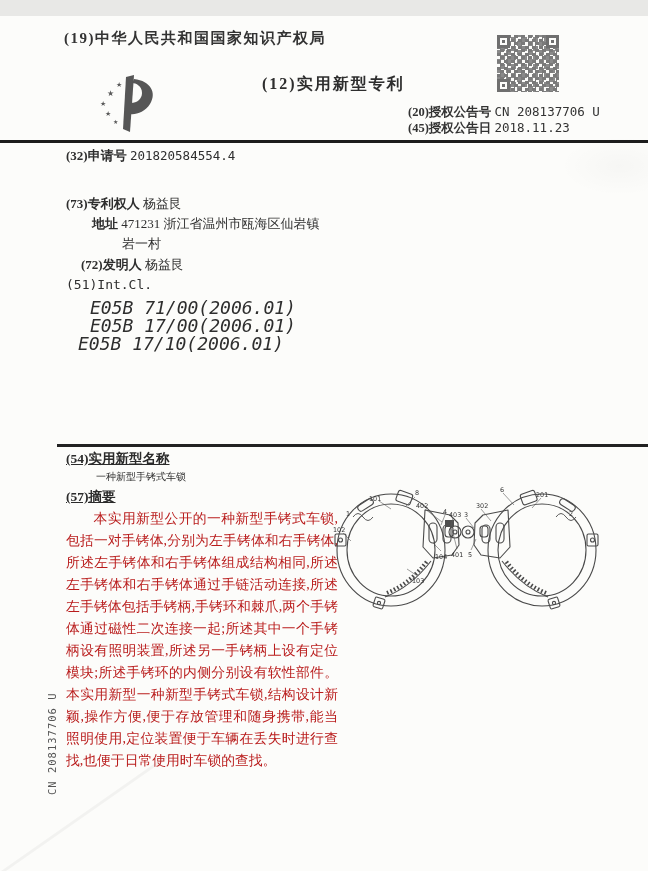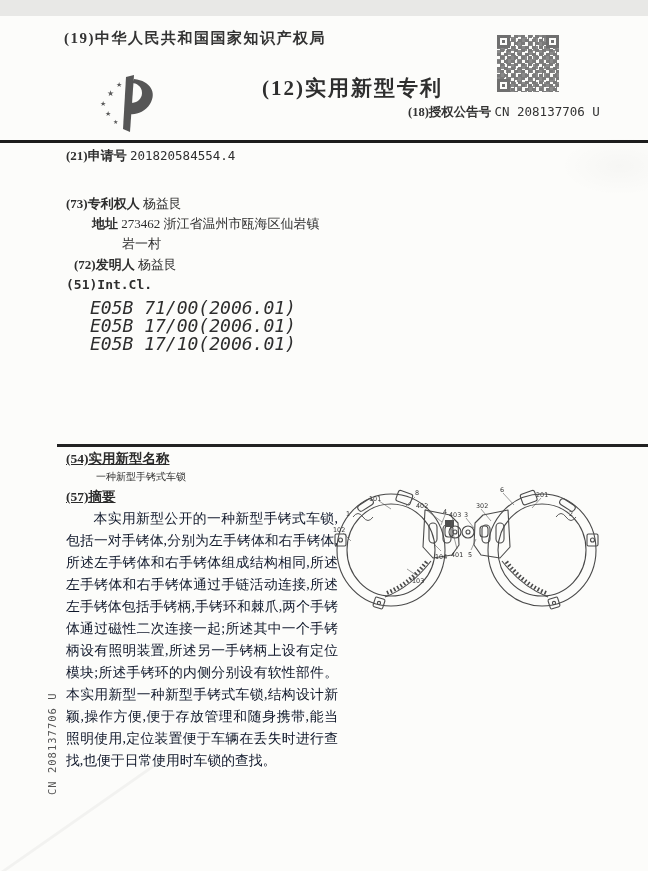--- a/index.html
+++ b/index.html
@@ -5,21 +5,21 @@
   html,body{margin:0;padding:0;background:#e8e8e6;}
   #page{
     position:relative; width:648px; height:871px; margin:16px auto;
     background:#fcfcfa; overflow:hidden;
     font-family:"Liberation Serif","DejaVu Serif",serif;
     color:#2b2b2b;
   }
   .abs{position:absolute;}
   
   .office-line{left:64px; top:13px; font-size:15px; font-weight:700; letter-spacing:1.5px; color:#333;}
-  .doc-type{left:262px; top:58px; font-size:21px; font-weight:700; letter-spacing:2px; color:#2e2e2e;}
+  .doc-type{left:262px; top:58px; font-size:16px; font-weight:700; letter-spacing:2px; color:#2e2e2e;}
   .logo-box{left:96px; top:56px; width:68px; height:66px;}
   .qr-box{left:497px; top:19px; width:62px; height:57px;}
   .pub-block{left:408px; top:88px; width:200px; font-size:12.5px; line-height:16px; color:#333; white-space:nowrap;}
   .pub-block b{font-weight:700;}
   .mono{font-family:"DejaVu Sans Mono","Liberation Mono",monospace;}
   .rule1{left:0; top:124px; width:648px; height:2.5px; background:#1c1c1c;}
   .rule2{left:57px; top:428px; width:591px; height:2.5px; background:#222;}
   
   .bib{font-size:13px; color:#2e2e2e; white-space:nowrap;}
   .bib b{font-weight:700;}
@@ -27,21 +27,21 @@
   .intcl-line{font-style:italic; font-family:"DejaVu Sans Mono","Liberation Mono",monospace; font-size:18px;}
   
   .pages-line{left:365px; top:412px; font-size:12px; color:#333; white-space:nowrap;}
   .pages-line span{margin-right:16px;}
   
   .sec-label{font-size:13.5px; font-weight:700; color:#2b2b2b; white-space:nowrap;text-decoration:underline;}
   .invention-title{left:96px; top:454px; font-size:10px;}
   .abstract{
     left:66px; top:492px; width:272px;
     font-size:13.8px; line-height:22px; text-align:justify; text-indent:2em;
-    color:#0f172a;
+    color:#b91c1c;
   }
   
   .figure-box{left:333px; top:455px; width:265px; height:150px;}
   
   .vertical-pubnum{
     left:46px; top:779px;
     transform:rotate(-90deg); transform-origin:0 0;
     font-family:"DejaVu Sans Mono","Liberation Mono",monospace;
     font-size:10.5px; letter-spacing:1px; color:#555; white-space:nowrap;
   }
@@ -89,58 +89,62 @@
       <text x="4" y="34" font-size="7" fill="#5a5a5a">★</text>
       <text x="9" y="44" font-size="7" fill="#5a5a5a">★</text>
       <text x="17" y="52" font-size="6" fill="#5a5a5a">★</text>
     </svg>
   </div>
 
   <div class="abs doc-type">(12)实用新型专利</div>
 
   <div class="abs pub-block">
     <div>
-      <b>(18)授权公告号</b>
+      <b>(20)授权公告号</b>
       <span class="mono">CN 208137706 U</span>
     </div>
+    <div>
+      <b>(45)授权公告日</b>
+      <span class="mono">2018.11.23</span>
+    </div>
   </div>
 
   <div class="abs rule1"></div>
 
   <div class="abs bib" style="left:66px; top:131px;">
-    <b>(21)申请号</b>
+    <b>(32)申请号</b>
     <span class="val">201820584554.4</span>
   </div>
 
 
   <div class="abs bib" style="left:66px; top:179px;font-family:Liberation Serif, serif;">
     <b>(73)专利权人</b>
     <span>杨益艮</span>
   </div>
 
   <div class="abs bib" style="left:92px; top:199px;">
     <b>地址</b>
-    <span>273462 浙江省温州市瓯海区仙岩镇</span>
+    <span>471231 浙江省温州市瓯海区仙岩镇</span>
   </div>
 
   <div class="abs bib" style="left:122px; top:219px;text-align:right;">
     <span>岩一村</span>
   </div>
 
-  <div class="abs bib" style="left:74px; top:240px;">
+  <div class="abs bib" style="left:81px; top:240px;">
     <b>(72)发明人</b>
     <span>杨益艮</span>
   </div>
 
   <div class="abs bib" style="left:66px; top:261px;">
-    <b style="font-family:'DejaVu Sans Mono','Liberation Mono',monospace; font-weight:700;">(51)Int.Cl.</b>
+    <b style="font-family:'DejaVu Sans Mono','Liberation Mono',monospace; font-weight:400;">(51)Int.Cl.</b>
   </div>
   <div class="abs bib intcl-line" style="left:90px; top:281px;">E05B 71/00(2006.01)</div>
   <div class="abs bib intcl-line" style="left:90px; top:299px;">E05B 17/00(2006.01)</div>
-  <div class="abs bib intcl-line" style="left:90px; top:317px;">E05B 17/10(2006.01)</div>
+  <div class="abs bib intcl-line" style="left:78px; top:317px;">E05B 17/10(2006.01)</div>
 
 
   <div class="abs rule2"></div>
 
   <div class="abs sec-label" style="left:66px; top:434px;">(54)实用新型名称</div>
   <div class="abs invention-title">一种新型手铐式车锁</div>
   <div class="abs sec-label" style="left:66px; top:472px;">(57)摘要</div>
   <div class="abs abstract">本实用新型公开的一种新型手铐式车锁,包括一对手铐体,分别为左手铐体和右手铐体,所述左手铐体和右手铐体组成结构相同,所述左手铐体和右手铐体通过手链活动连接,所述左手铐体包括手铐柄,手铐环和棘爪,两个手铐体通过磁性二次连接一起;所述其中一个手铐柄设有照明装置,所述另一手铐柄上设有定位模块;所述手铐环的内侧分别设有软性部件。本实用新型一种新型手铐式车锁,结构设计新颖,操作方便,便于存放管理和随身携带,能当照明使用,定位装置便于车辆在丢失时进行查找,也便于日常使用时车锁的查找。</div>
 
   <div class="abs figure-box">

